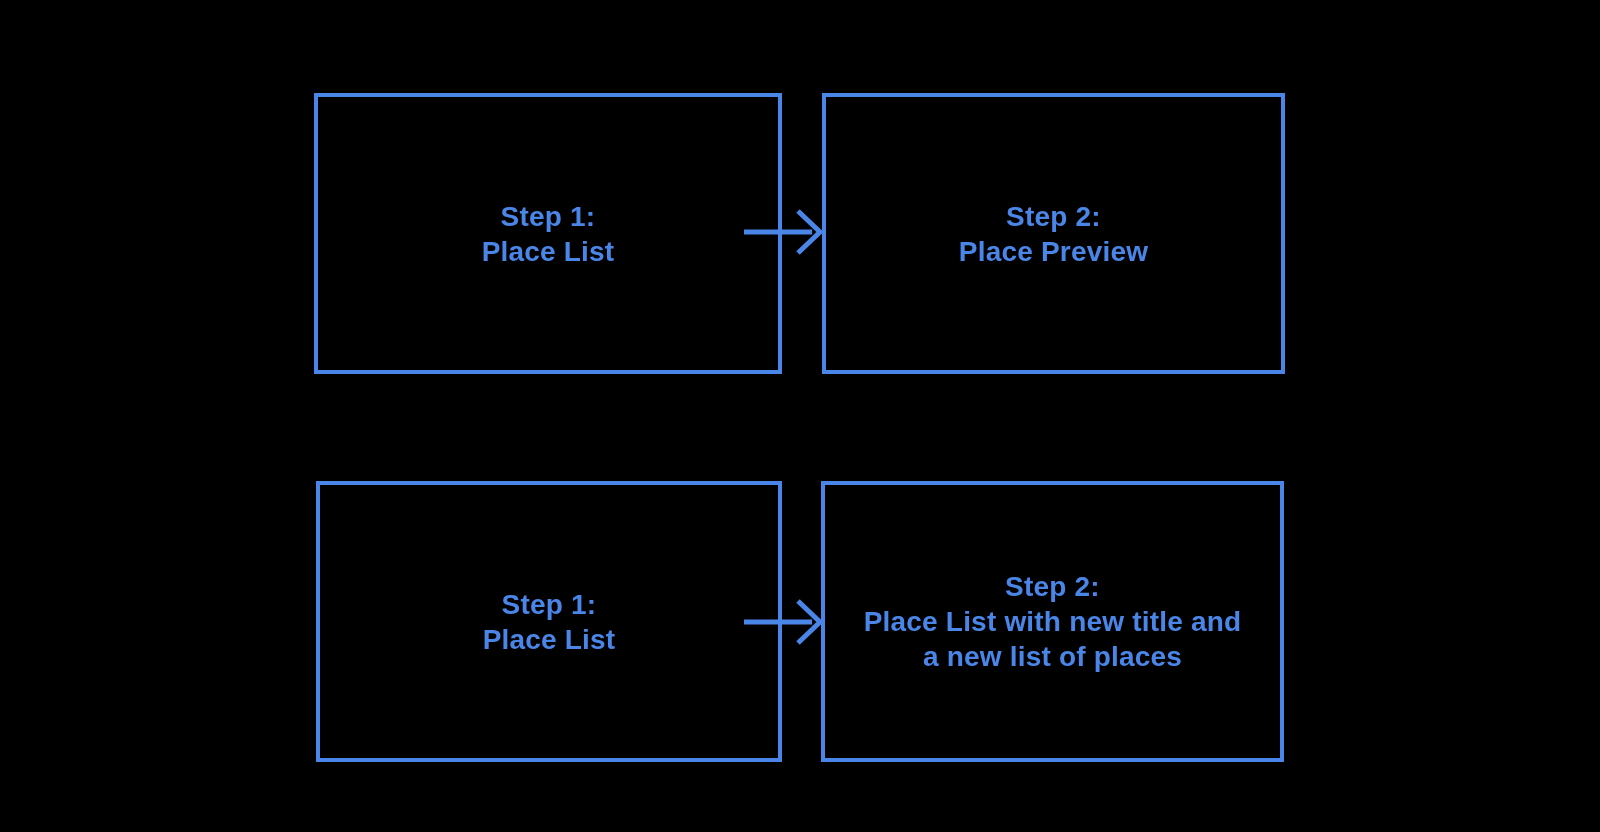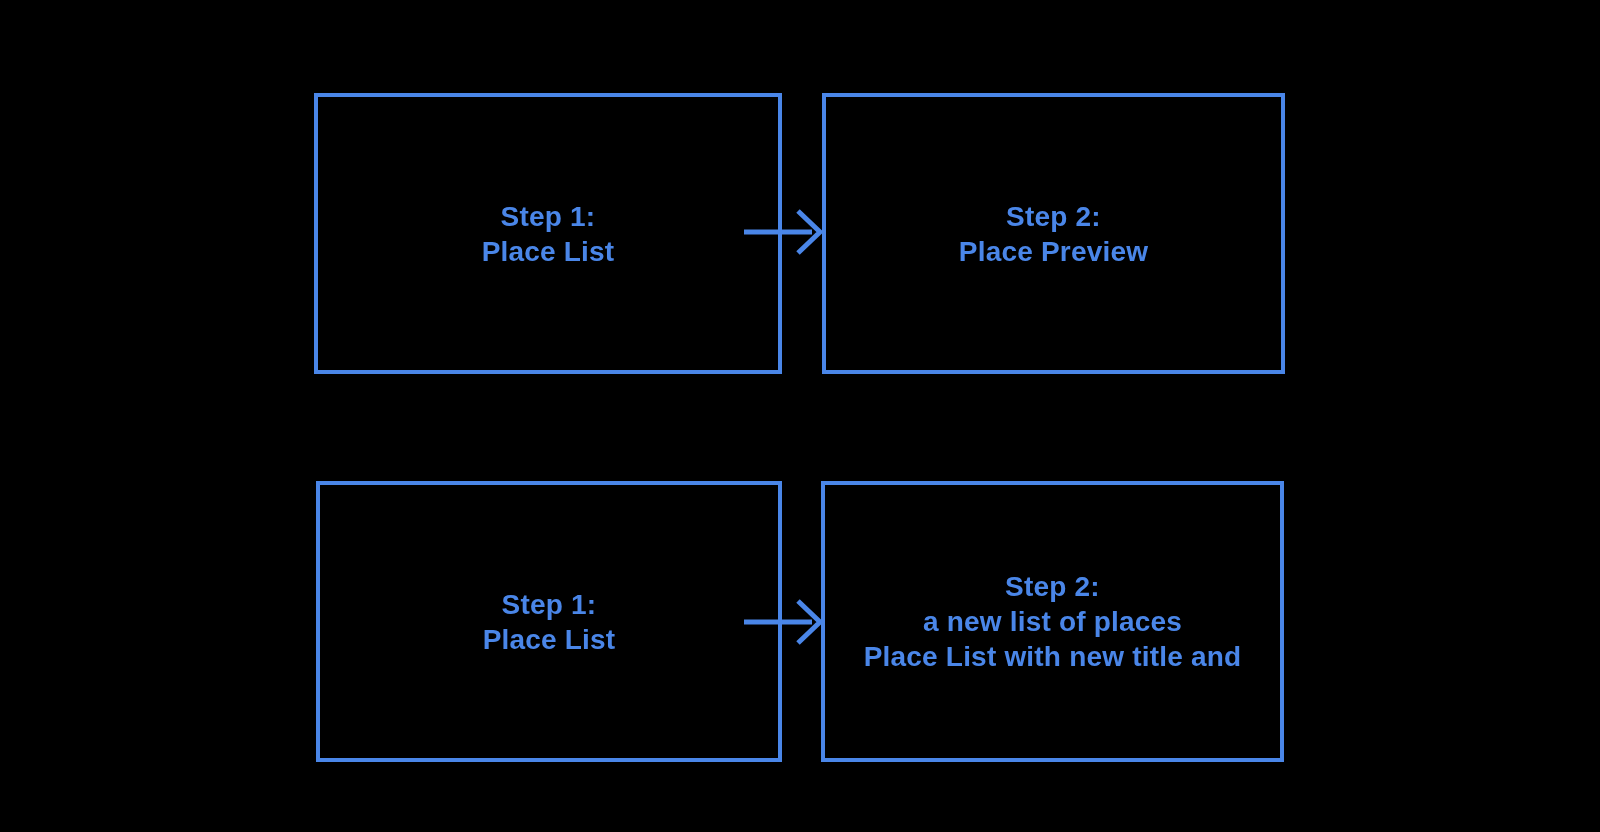--- a/index.html
+++ b/index.html
@@ -83,17 +83,17 @@
     <div class="step-line">Place List</div>
   </div>
 
   <svg class="arrow arrow-f2" viewBox="0 0 90 56" xmlns="http://www.w3.org/2000/svg">
     <line x1="6" y1="28" x2="74" y2="28"></line>
     <polyline points="60,7 82,28 60,49"></polyline>
   </svg>
 
   <div class="step-box box-f2-s2">
     <div class="step-line">Step 2:</div>
+    <div class="step-line">Place List with new title and</div>
     <div class="step-line">a new list of places</div>
-    <div class="step-line">Place List with new title and</div>
   </div>
 
 </div>
 
 </body></html>

